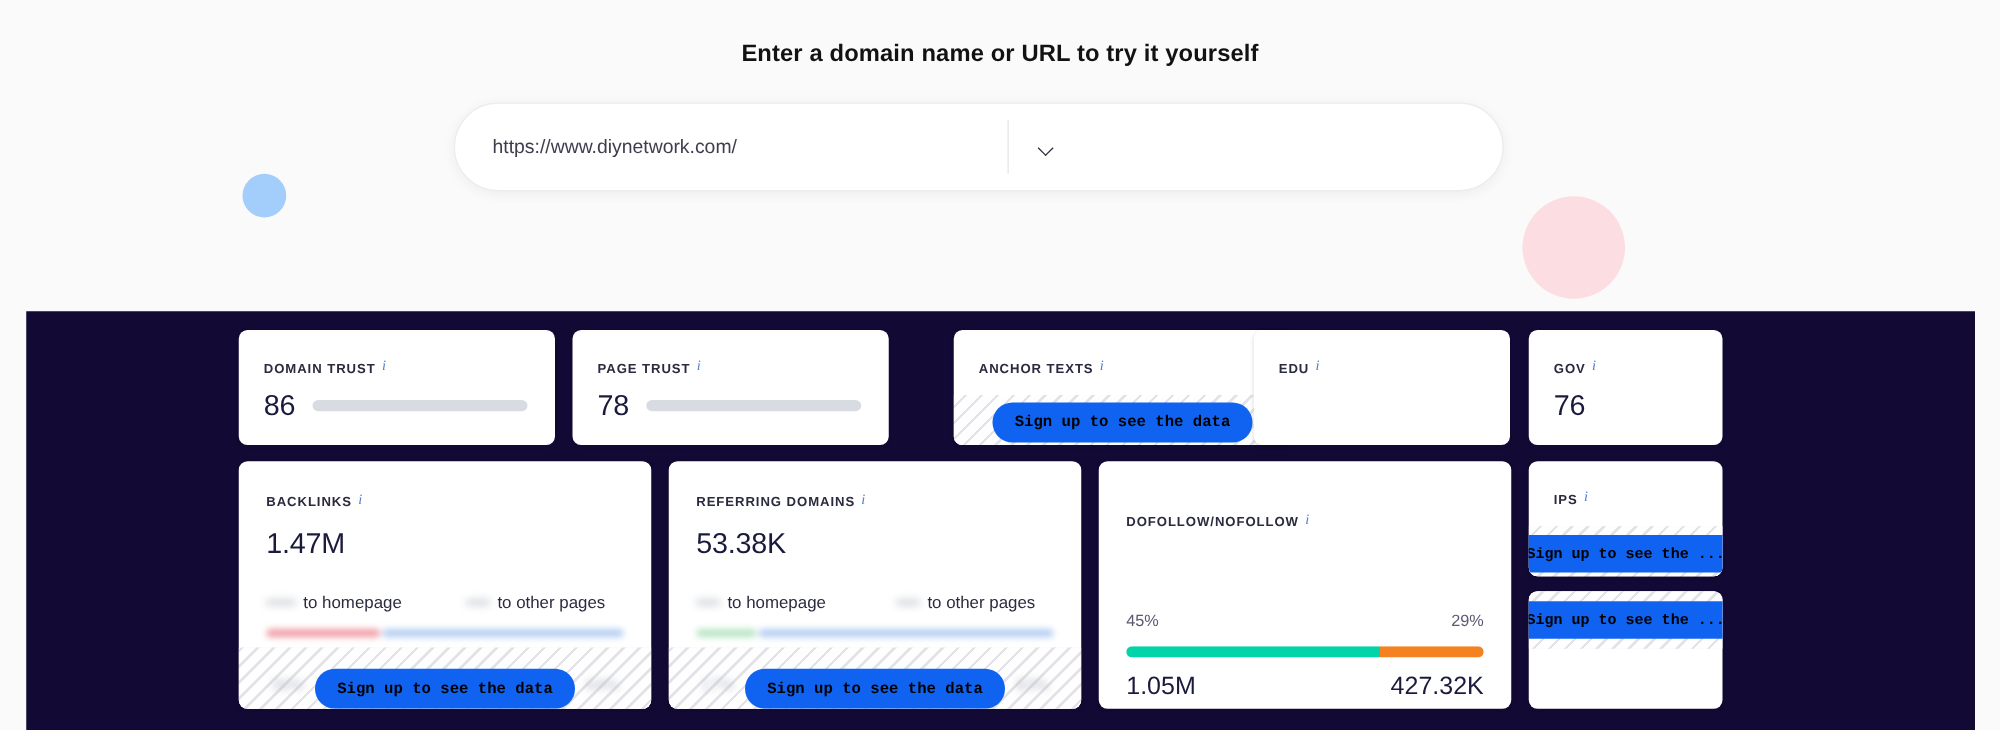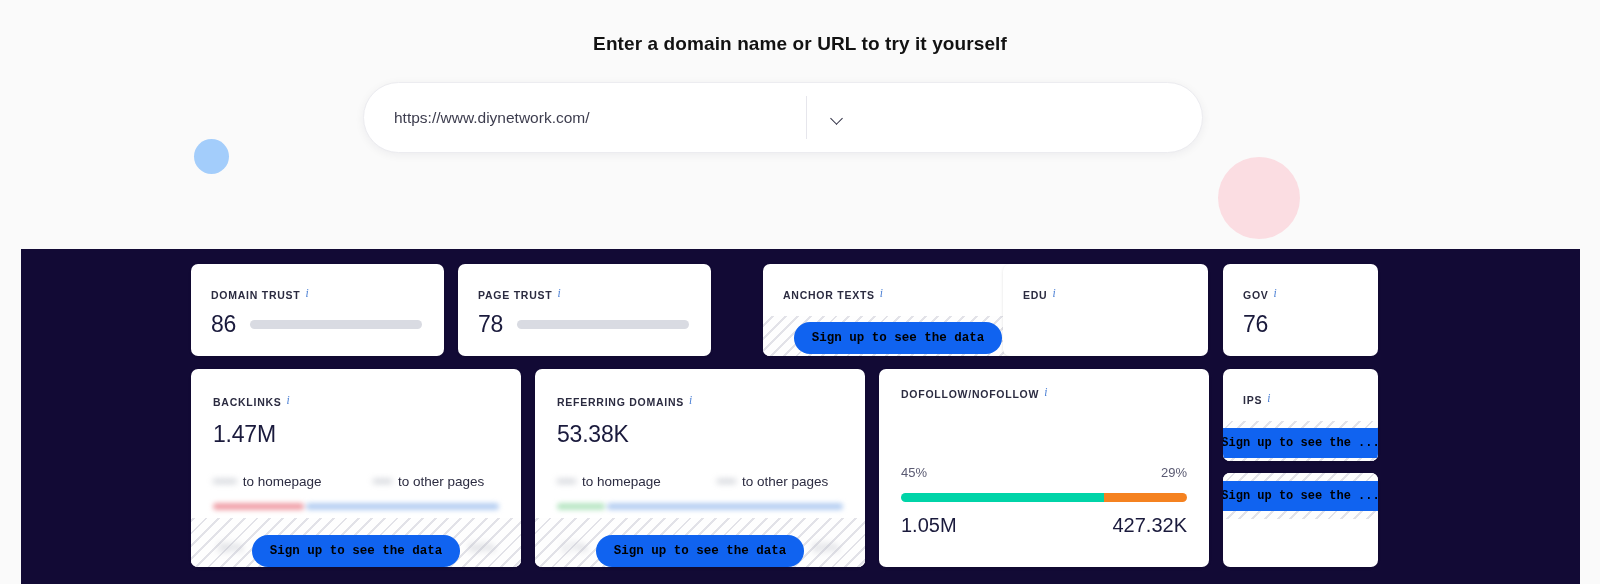--- a/index.html
+++ b/index.html
@@ -397,21 +397,21 @@
       </div>
     </div>
     <div class="locked" style="height:66px; margin-top:8px;">
       <span class="blur-ghost" style="left:26px; top:22px;">17%</span>
       <span class="blur-ghost" style="right:26px; top:22px;">83%</span>
       <button class="signup-btn">Sign up to see the data</button>
     </div>
   </div>
 
   <div class="card" style="left:858px; top:120px; width:330px; height:198px;">
-    <div style="padding:15px 22px 0 22px;">
+    <div style="padding:39px 22px 0 22px;">
       <span class="card-label">DOFOLLOW/NOFOLLOW</span><span class="info-i">i</span>
     </div>
     <div class="pct-row" style="padding:63px 22px 0 22px;">
       <span>45%</span>
       <span>29%</span>
     </div>
     <div style="padding:13px 22px 0 22px;">
       <div class="df-track">
         <span style="width:71%; background:#00d4a8;"></span>
         <span style="width:29%; background:#f58220;"></span>

